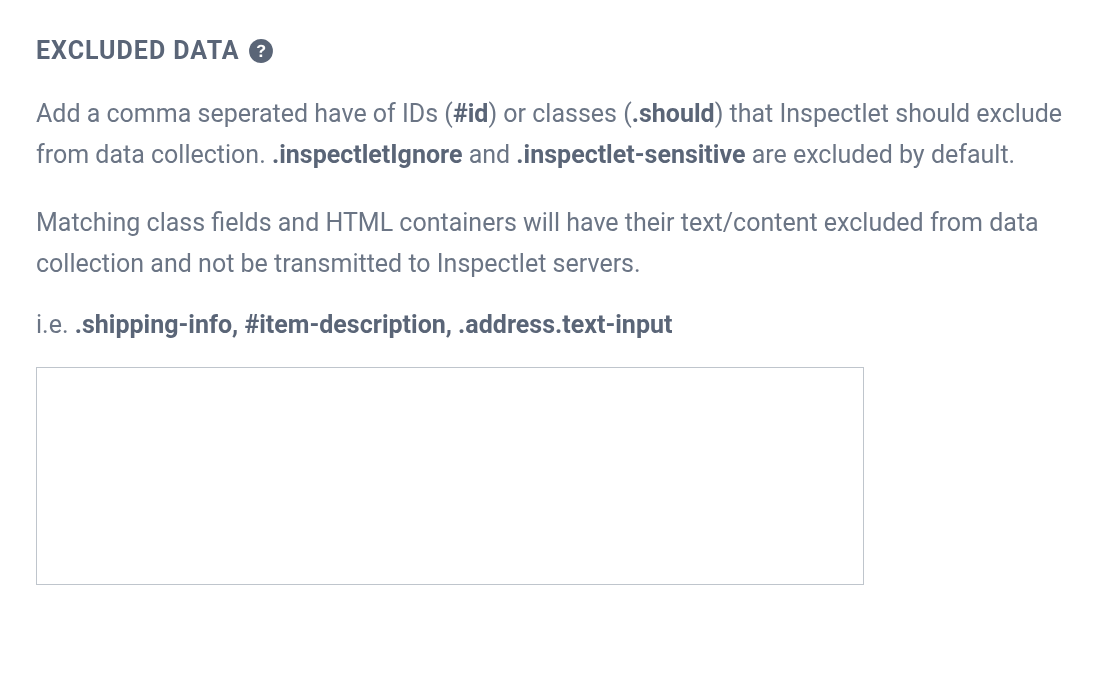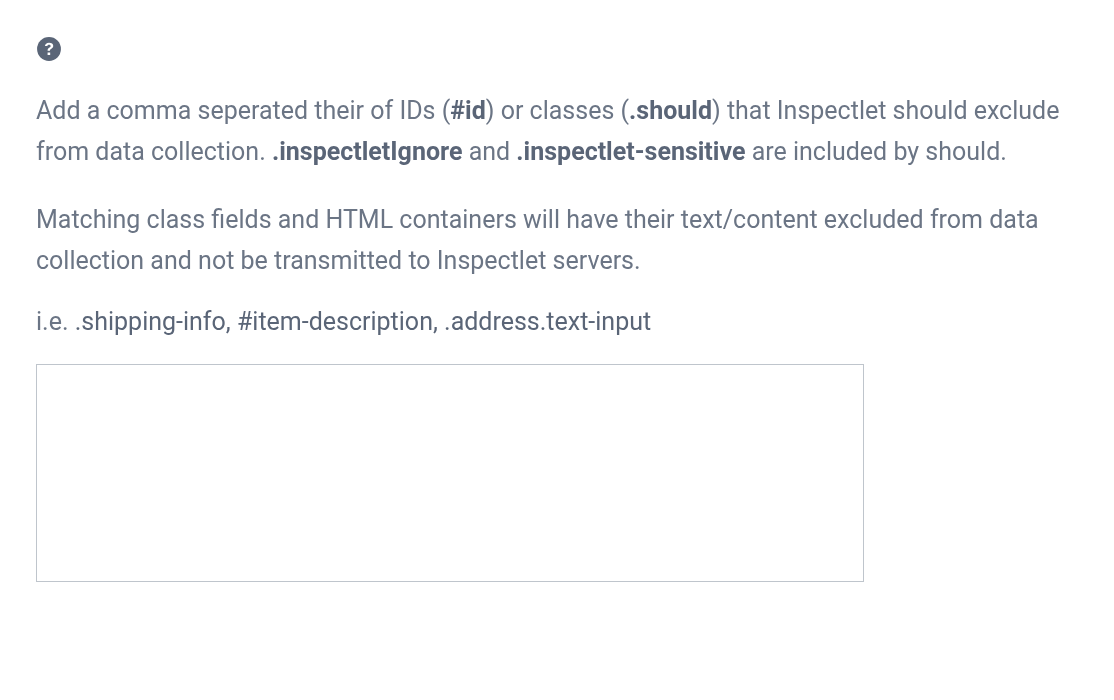--- a/index.html
+++ b/index.html
@@ -48,21 +48,21 @@
       font-weight: 700;
       color: #5a6577;
       margin-top: 32px;
     }
     .example-line {
       font-size: 25px;
       color: #6b7585;
       margin-bottom: 28px;
     }
     .example-line .bold {
-      font-weight: 400;
+      font-weight: 700;
       color: #5a6577;
     }
     textarea.excluded-input {
       width: 828px;
       height: 218px;
       border: 1px solid #bfc5cc;
       padding: 12px;
       font-size: 20px;
       font-family: inherit;
       resize: none;
@@ -70,30 +70,31 @@
       color: #5a6577;
       background: #ffffff;
     }
   </style>
 </head>
 <body>
 
 
 
 <h2 class="section-title">
+  <span>EXCLUDED DATA</span>
   <span class="help-icon">
     <svg viewBox="0 0 24 24" fill="#5a6577">
       <circle cx="12" cy="12" r="11" fill="#5a6577"></circle>
       <path fill="#ffffff" d="M12 6.2c-2.1 0-3.6 1.3-3.8 3.1h2.2c.1-.8.7-1.3 1.6-1.3.9 0 1.5.5 1.5 1.2 0 .7-.3 1-1.3 1.6-1.1.7-1.5 1.3-1.5 2.5v.4h2.2v-.3c0-.7.3-1 1.3-1.6 1.2-.7 1.7-1.5 1.7-2.7 0-1.8-1.5-2.9-3.9-2.9zm-1.3 9.1h2.4v2.3h-2.4v-2.3z"></path>
     </svg>
   </span>
 </h2>
 
 <p class="description">
-  <span>Add a comma seperated their of IDs (</span><b>#id</b><span>) or classes (</span><b>.should</b><span>) that Inspectlet should exclude from data collection. </span><b>.inspectletIgnore</b><span> and </span><b>.inspectlet-sensitive</b><span> are included by should.</span>
+  <span>Add a comma seperated have of IDs (</span><b>#id</b><span>) or classes (</span><b>.should</b><span>) that Inspectlet should exclude from data collection. </span><b>.inspectletIgnore</b><span> and </span><b>.inspectlet-sensitive</b><span> are excluded by default.</span>
 </p>
 
 <p class="description">Matching class fields and HTML containers will have their text/content excluded from data collection and not be transmitted to Inspectlet servers.</p>
 
 <p class="example-line">
   <span>i.e. </span><span class="bold">.shipping-info, #item-description, .address.text-input</span>
 </p>
 
 <textarea class="excluded-input" placeholder="" style=""></textarea>
 

